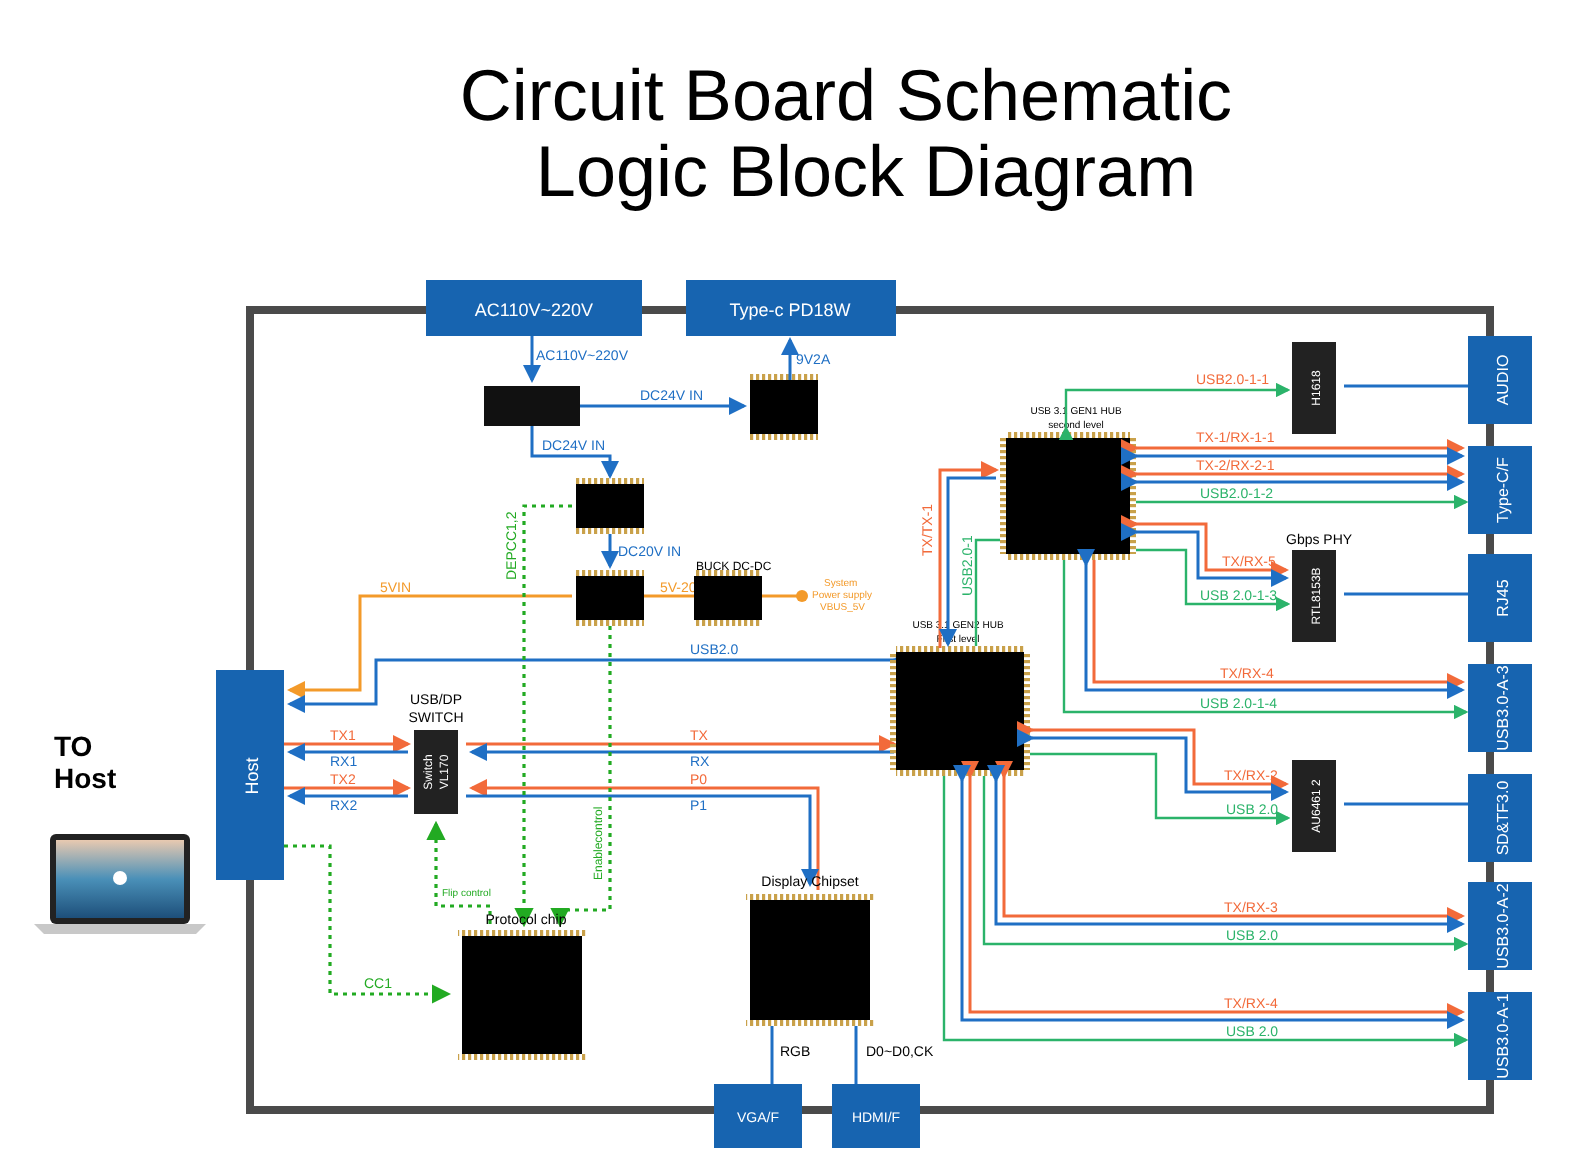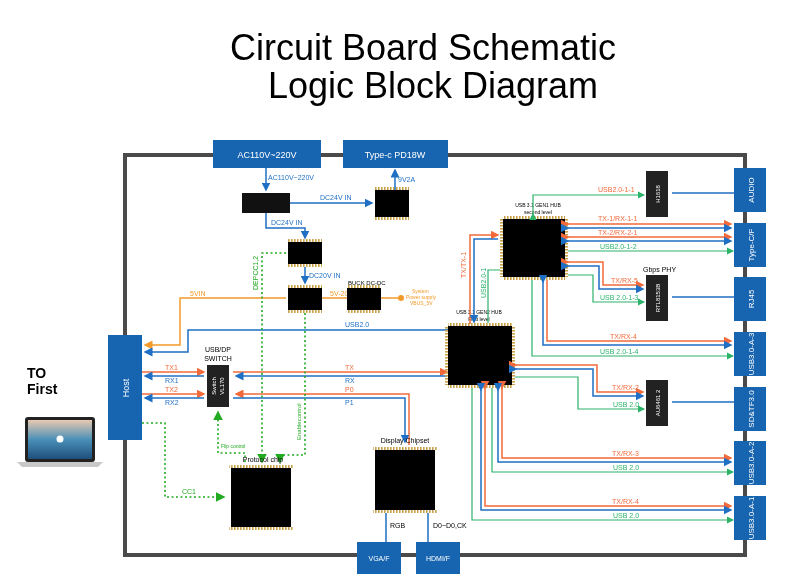--- a/index.html
+++ b/index.html
@@ -245,14 +245,14 @@
       <rect x="734" y="387" width="32" height="44" fill="#1764b0"></rect>
       <text transform="translate(754,409) rotate(-90)" text-anchor="middle" font-size="8" fill="#fff" font-family="&quot;Liberation Sans&quot;, sans-serif">SD&amp;TF3.0</text>
       <rect x="734" y="441" width="32" height="44" fill="#1764b0"></rect>
       <text transform="translate(754,463) rotate(-90)" text-anchor="middle" font-size="8" fill="#fff" font-family="&quot;Liberation Sans&quot;, sans-serif">USB3.0-A-2</text>
       <rect x="734" y="496" width="32" height="44" fill="#1764b0"></rect>
       <text transform="translate(754,518) rotate(-90)" text-anchor="middle" font-size="8" fill="#fff" font-family="&quot;Liberation Sans&quot;, sans-serif">USB3.0-A-1</text>
     </g>
 </svg>
 
 <div class="to-sost">
-  <span style="display:block;width:40px;">TO First</span>
+  <span style="display:block;width:40px;">TO Host</span>
 </div>
 
 </body></html>

